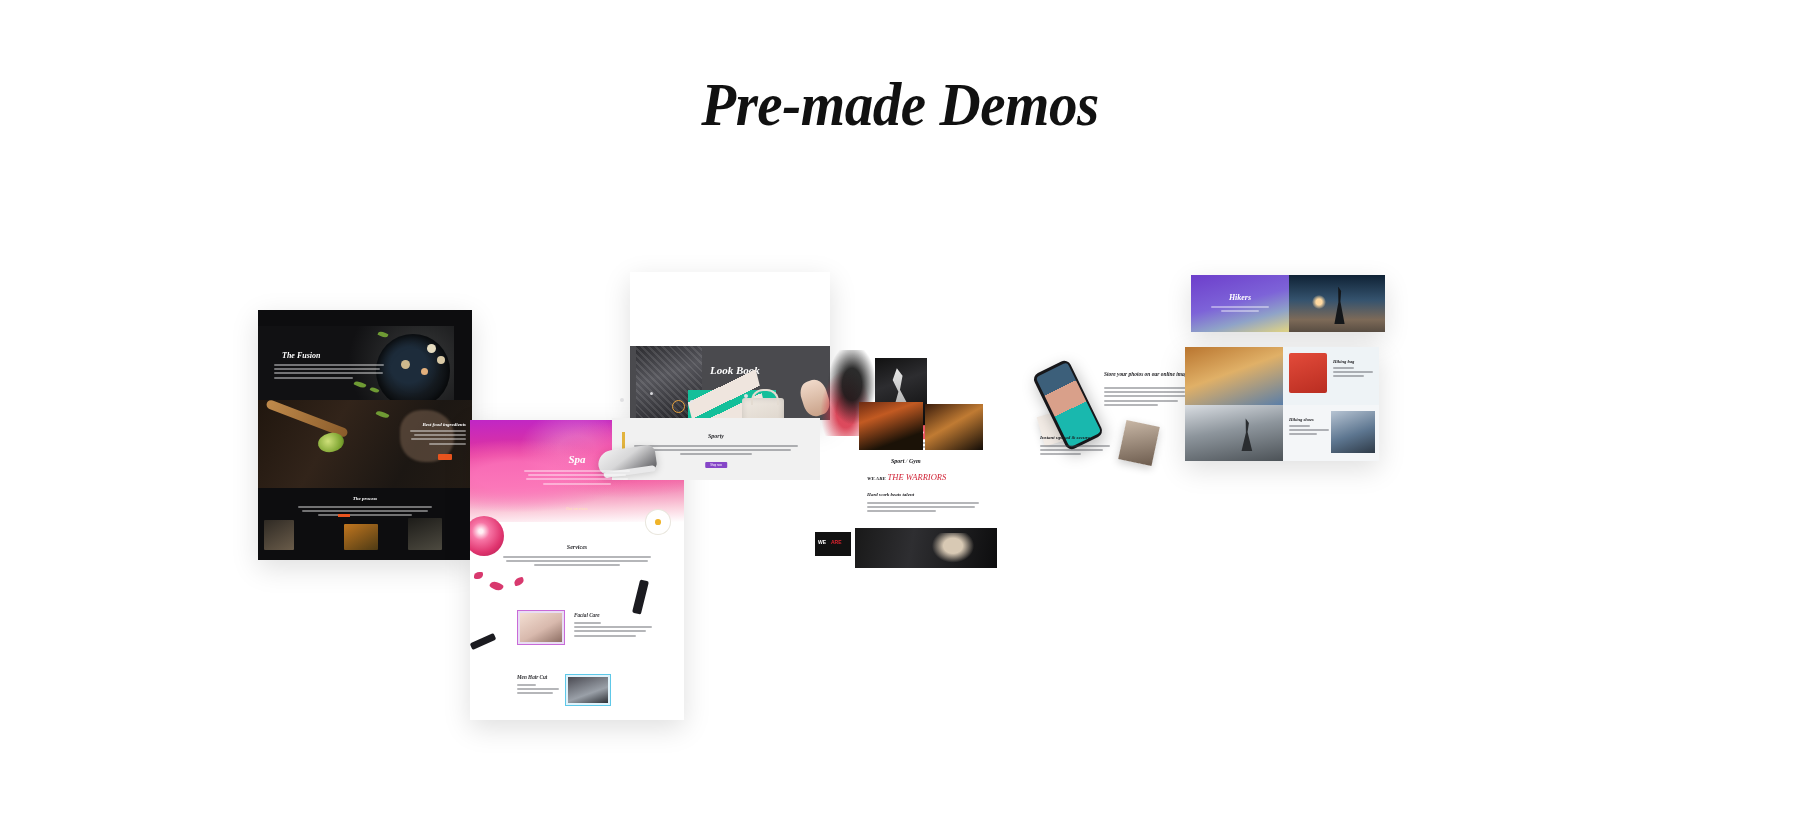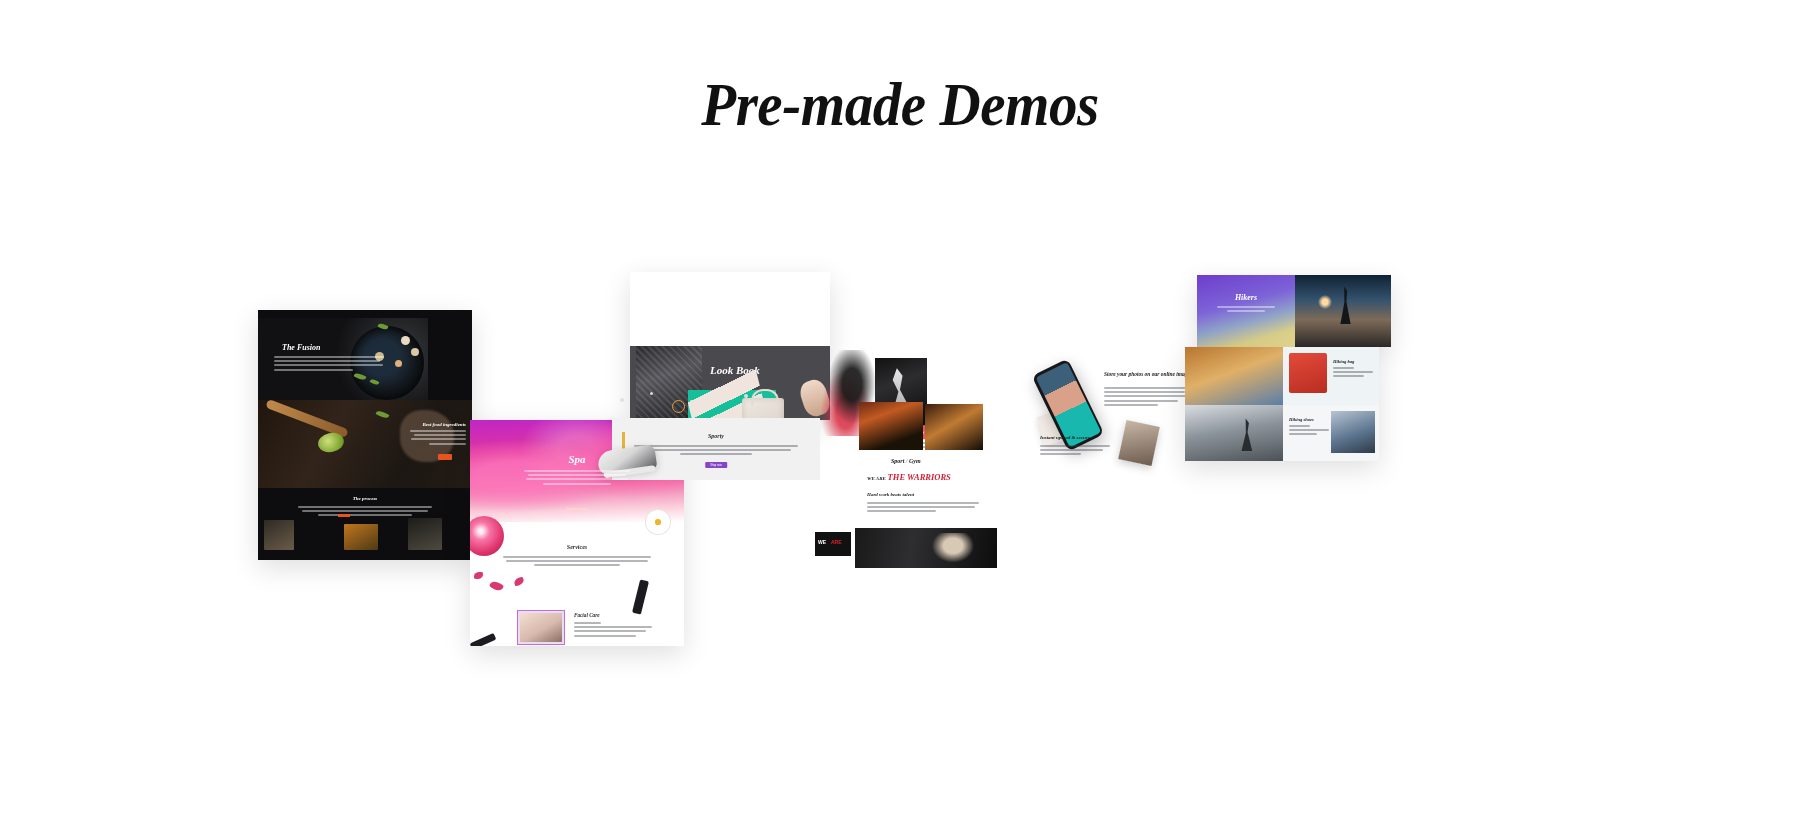--- a/index.html
+++ b/index.html
@@ -48,21 +48,21 @@
     font-family:"Liberation Serif", serif;
     font-style:italic; font-weight:700;
   }
   .blurline{ height:2px; border-radius:1px; background:rgba(255,255,255,.42); margin-bottom:2.2px;}
   .blurline.d{ background:rgba(60,63,70,.38); }
   .btn-s{ display:inline-block; font-size:2.6px; color:#fff; padding:1.5px 5px; border-radius:1px;}
 
   
   #fusion{ left:258px; top:70px; width:214px; height:250px; }
   #fusion .shot{ left:0; top:0; width:214px; height:250px; background:#0d0d0f; }
-  .fus-hero{ position:absolute; left:0; top:8px; width:170px; height:90px;
+  .fus-hero{ position:absolute; left:0; top:16px; width:196px; height:90px;
     background:
       radial-gradient(circle at 83% 40%, #2a2b2c 0 16%, rgba(0,0,0,0) 42%),
       radial-gradient(circle at 82% 42%, #59544a 0 9%, rgba(0,0,0,0) 18%),
       #111113;
   }
   .fus-bowl{ position:absolute; right:4px; top:8px; width:74px; height:74px; border-radius:50%;
     background: radial-gradient(circle at 44% 42%, #1d2c3b 0 30%, #14191e 55%, #0a0c0e 100%);
     box-shadow: inset 0 0 12px #000; }
   .fus-food{ position:absolute; border-radius:50%; }
   .fus-hero h3{ position:absolute; left:24px; top:25px; font-size:8px; color:#fff; }
@@ -298,21 +298,21 @@
           </div>
           <div class="fus-pic" style="left:6px;top:32px;width:30px;height:30px;background:linear-gradient(150deg,#2f2a24,#6a5c4a);"></div>
           <div class="fus-pic" style="left:86px;top:36px;width:34px;height:26px;background:linear-gradient(150deg,#c1761f,#4d3a14);"></div>
           <div class="fus-pic" style="left:150px;top:30px;width:34px;height:32px;background:linear-gradient(160deg,#1d1c19,#4d4a40);"></div>
           <div style="position:absolute;left:80px;top:26px;width:12px;height:3px;background:#e8541e;"></div>
         </div>
       </div>
     </div>
 
     <div class="demo" id="spa">
-      <div class="shot" style="left:0;top:0;width:214px;height:226px;">
+      <div class="shot" style="left:0;top:0;width:214px;height:300px;">
         <div class="spa-hero">
           <h3 class="hdg">Spa</h3>
           <div class="txt">
             <div class="blurline" style="width:100%"></div>
             <div class="blurline" style="width:92%;margin-left:4%"></div>
             <div class="blurline" style="width:96%;margin-left:2%"></div>
             <div class="blurline" style="width:64%;margin-left:18%"></div>
           </div>
           <div class="sbtn">
             <span style="font-size:3px;color:#ffe9b0;letter-spacing:.4px;">Our services</span>
@@ -405,21 +405,21 @@
         <div class="blurline d" style="width:100%"></div>
         <div class="blurline d" style="width:84%;margin-left:8%"></div>
       </div>
       <div class="wr-gym"></div>
       <div class="wr-gym2"></div>
       <div class="wr-sg hdg" style="position:absolute;left:76px;top:118px;font-size:6px;color:#151519;">
         <span>Sport</span>&nbsp;<span style="color:#8a8a90;">/</span>&nbsp;<span>Gym</span>
       </div>
       <h3 class="hdg">
         <span style="font-size:5px;color:#1b1b1f;">WE ARE</span>
-        <span class="wr-warr" style="font-size:8.5px;font-weight:700;">THE WARRIORS</span>
+        <span class="wr-warr" style="font-size:8.5px;font-weight:400;">THE WARRIORS</span>
       </h3>
       <div class="wr-sub hdg">Hard work beats talent</div>
       <div class="wr-body">
         <div class="blurline d" style="width:100%"></div>
         <div class="blurline d" style="width:96%"></div>
         <div class="blurline d" style="width:62%"></div>
       </div>
       <div class="wr-dark"></div>
       <div class="wr-we">
         <span>WE</span>
@@ -443,21 +443,21 @@
       <h5 class="hdg">Instant upload &amp; secure</h5>
       <div class="body2">
         <div class="blurline d" style="width:100%"></div>
         <div class="blurline d" style="width:90%"></div>
         <div class="blurline d" style="width:58%"></div>
       </div>
       <div class="ap-t2"></div>
     </div>
 
     <div class="demo" id="hikers">
-      <div class="shot" style="left:12px;top:0;width:194px;height:72px;">
+      <div class="shot" style="left:6px;top:0;width:194px;height:57px;">
         <div class="hk-left">
           <h3 class="hdg">Hikers</h3>
           <div class="txt">
             <div class="blurline" style="width:100%"></div>
             <div class="blurline" style="width:64%;margin-left:18%"></div>
           </div>
         </div>
         <div class="hk-right">
           <div class="hk-sun"></div>
         </div>

